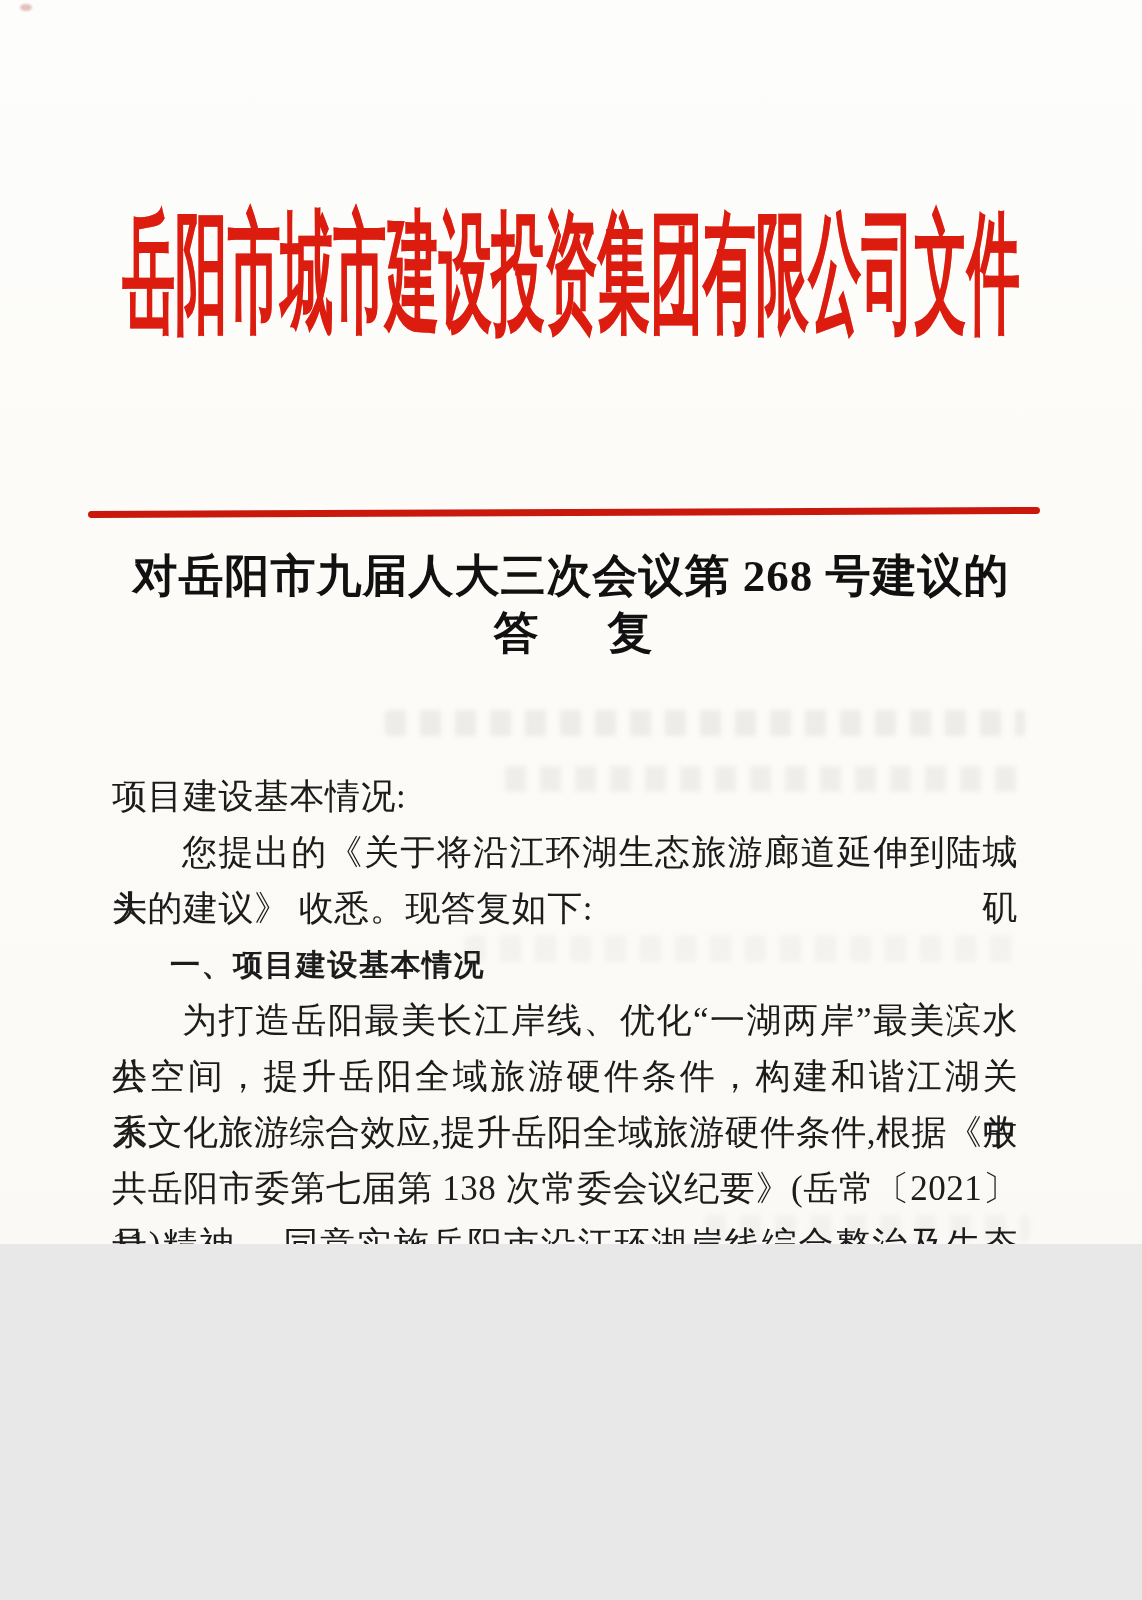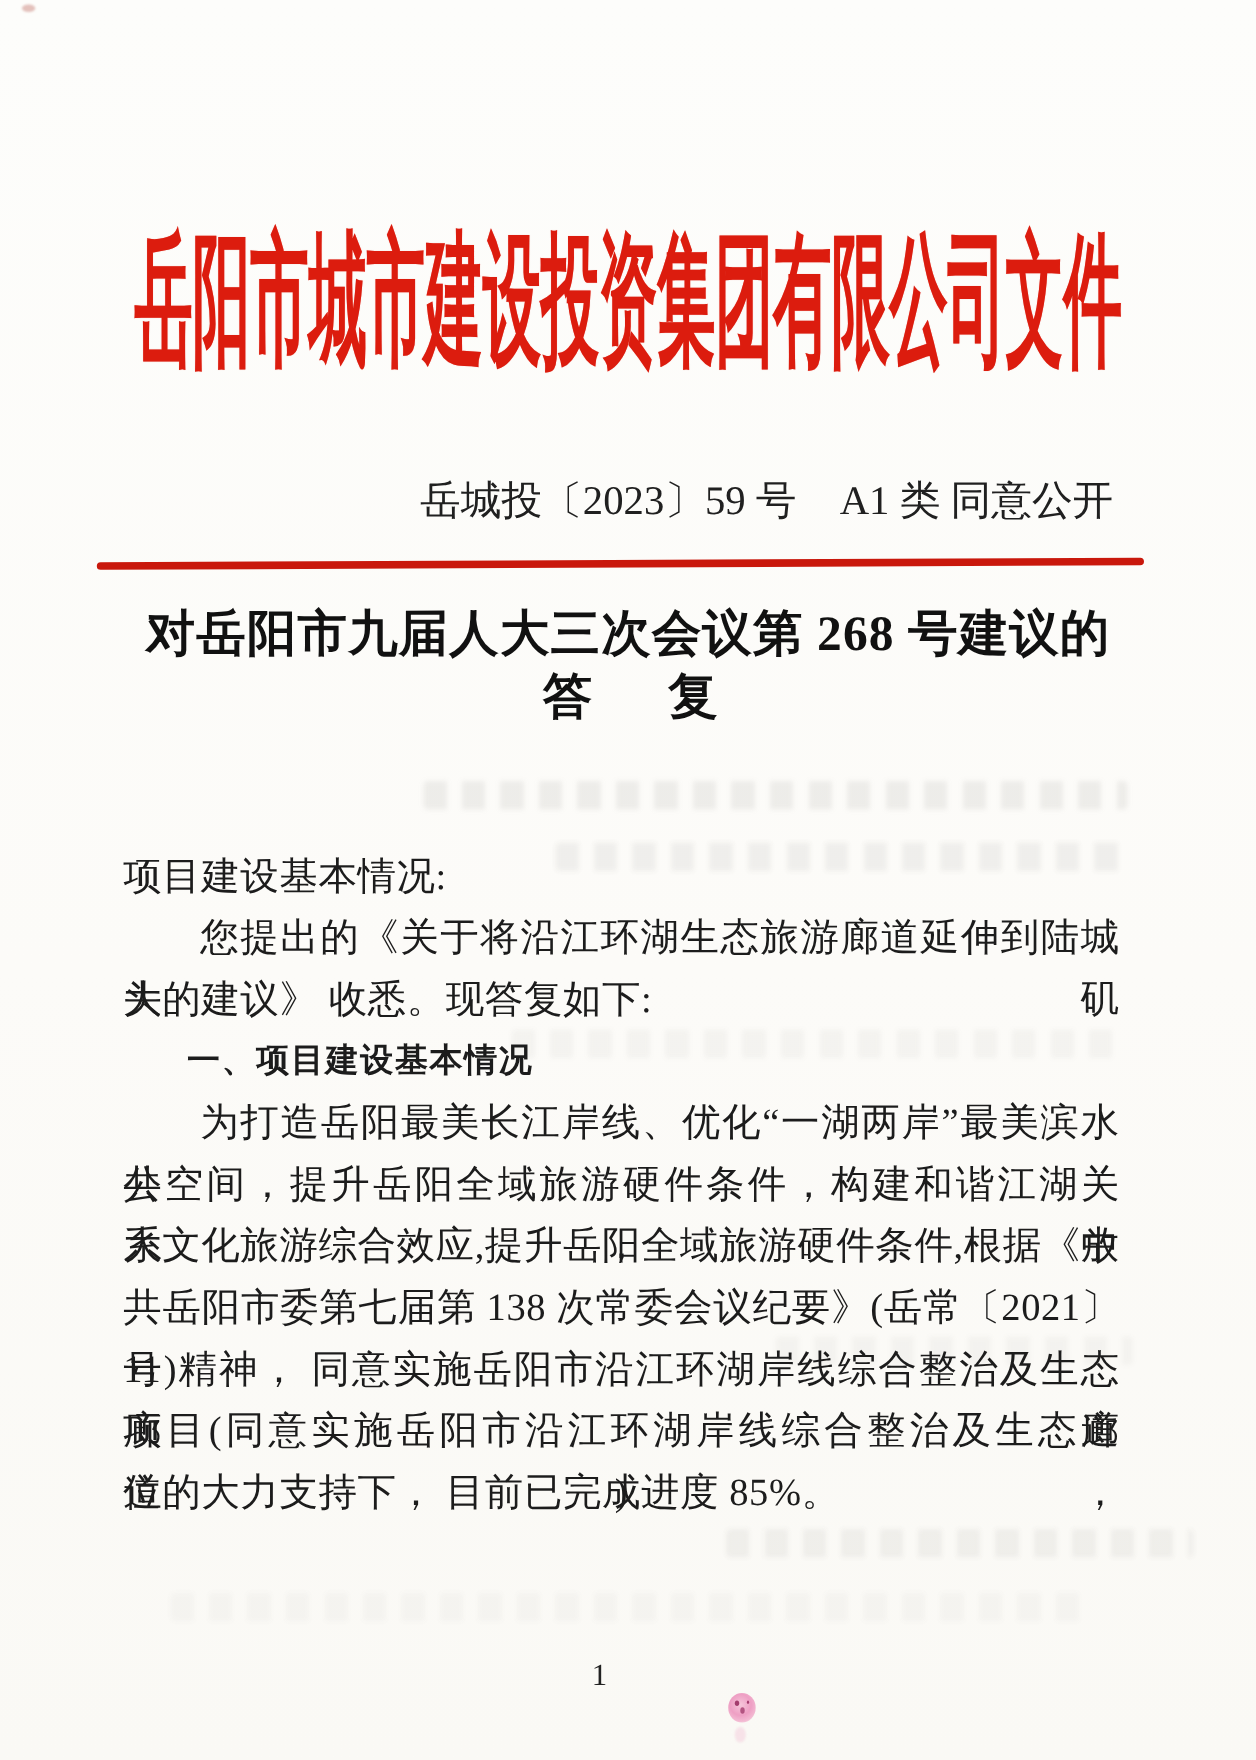--- a/index.html
+++ b/index.html
@@ -1,19 +1,19 @@
 <!DOCTYPE html>
 <html><head>
 <meta charset="utf-8">
 <style>
   html, body { margin: 0; padding: 0; background: #e8e8e8; }
   .page {
     position: relative;
     width: 1142px;
-    height: 1600px;
+    height: 1244px;
     margin: 0 auto;
     background: linear-gradient(180deg, #fdfdfb 0%, #fcfbf8 55%, #faf9f5 100%);
     overflow: hidden;
     font-family: "Liberation Serif", "DejaVu Serif", serif;
     color: #1c1c1c;
   }
 
   
   .org-title-wrap {
     position: absolute;
@@ -145,24 +145,20 @@
 <body>
 
 <div class="page">
 
   <div class="speck"></div>
 
   <div class="org-title-wrap">
     <div class="org-title">岳阳市城市建设投资集团有限公司文件</div>
   </div>
 
-  <div class="doc-line">
-    <span>岳城投〔2023〕59 号</span>
-    <span class="doc-class">A1 类 同意公开</span>
-  </div>
 
   <div class="red-rule"></div>
 
   <div class="doc-title">
     <div>对岳阳市九届人大三次会议第 268 号建议的</div>
     <div class="title-line3">答　复</div>
   </div>
 
   <div class="ghost g1"></div>
   <div class="ghost g2"></div>

